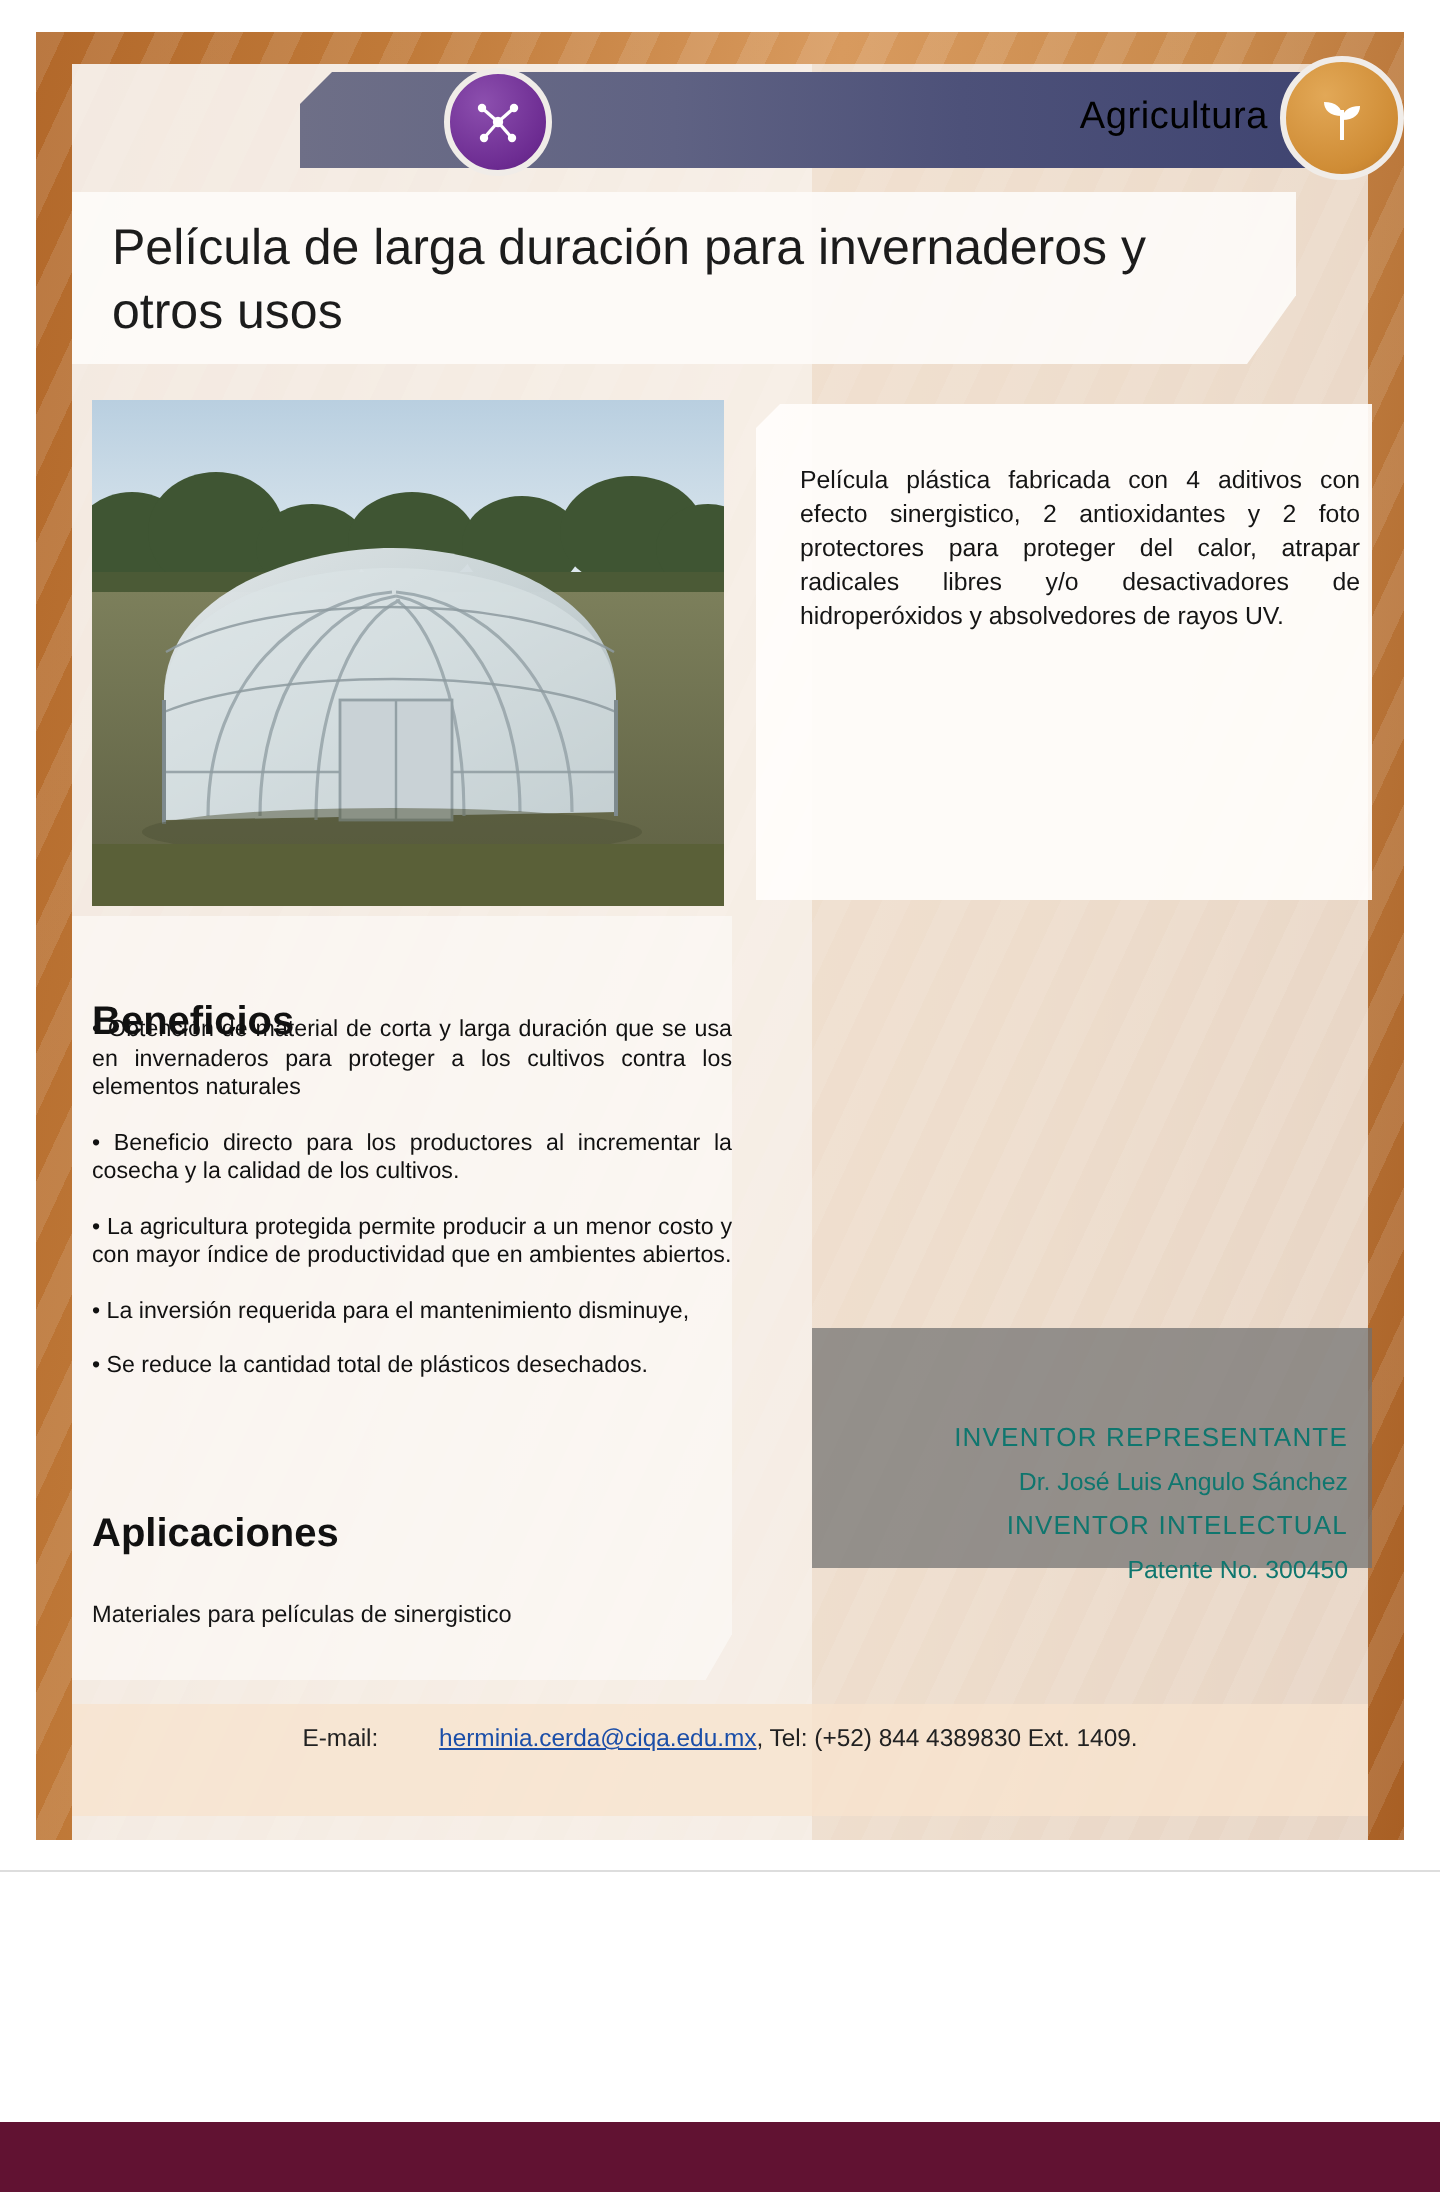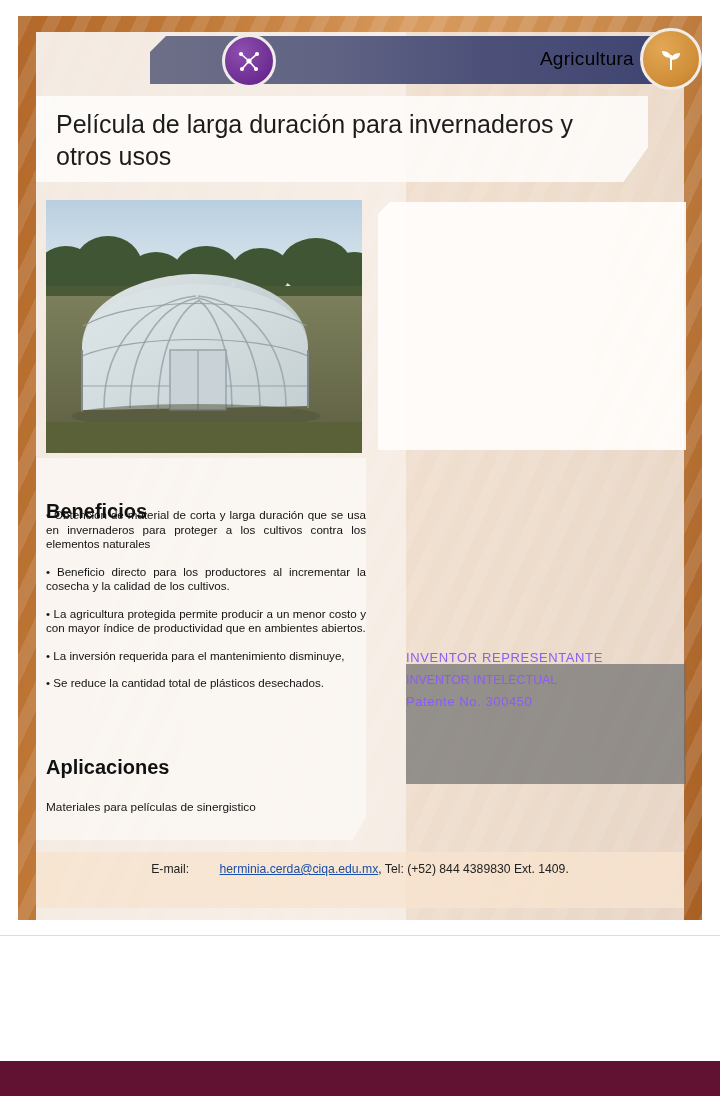--- a/index.html
+++ b/index.html
@@ -176,23 +176,24 @@
 
   
   .inventor-panel {
     position: absolute;
     left: 406px; top: 664px;
     width: 280px; height: 120px;
     background: rgba(112,112,112,0.72);
   }
   .inventor-lines {
     position: absolute;
-    left: 406px; top: 647px;
+    left: 406px; top: 708px;
     width: 268px;
-    color: #8b5cf6;
+    text-align: right;
+    color: #0f766e;
     font-size: 13px;
     line-height: 22px;
   }
   .inventor-lines div:nth-child(1),
   .inventor-lines div:nth-child(3) { letter-spacing: 0.6px; }
   .inventor-lines div:nth-child(2),
   .inventor-lines div:nth-child(4) { font-size: 12.4px; }
 
   
   .contact-panel {
@@ -332,37 +333,39 @@
         <line x1="262" y1="150" x2="262" y2="208"></line>
       </g>
 
       <ellipse cx="150" cy="216" rx="125" ry="12" fill="#4d5236" opacity="0.5"></ellipse>
 
       <rect x="0" y="222" width="316" height="31" fill="#5a6038"></rect>
     </svg>
   </div>
 
   <div class="desc-panel"></div>
+  <div class="desc-text">Película plástica fabricada con 4 aditivos con efecto sinergistico, 2 antioxidantes y 2 foto protectores para proteger del calor, atrapar radicales libres y/o desactivadores de hidroperóxidos y absolvedores de rayos UV.</div>
 
   <div class="benefits-panel"></div>
   <div class="h-beneficios">Beneficios</div>
   <div class="bullets">
     <p>• Obtención de material de corta y larga duración que se usa en invernaderos para proteger a los cultivos contra los elementos naturales</p>
     <p>• Beneficio directo para los productores al incrementar la cosecha y la calidad de los cultivos.</p>
     <p>• La agricultura protegida permite producir a un menor costo y con mayor índice de productividad que en ambientes abiertos.</p>
     <p>• La inversión requerida para el mantenimiento disminuye,</p>
     <p>• Se reduce la cantidad total de plásticos desechados.</p>
   </div>
 
   <div class="h-aplicaciones">Aplicaciones</div>
   <div class="aplicaciones-text">Materiales para películas de sinergistico</div>
 
   <div class="inventor-panel"></div>
   <div class="inventor-lines">
     <div>INVENTOR  REPRESENTANTE</div>
+    <div>Dr. José Luis Angulo Sánchez</div>
     <div>INVENTOR INTELECTUAL</div>
     <div>Patente No. 300450</div>
   </div>
 
   <div class="contact-panel"></div>
   <div class="contact-text">
     <div><span>E-mail: </span><a href="#">herminia.cerda@ciqa.edu.mx</a><span>, Tel: (+52) 844 4389830 Ext. 1409.</span></div>
   </div>
 </div>
 

